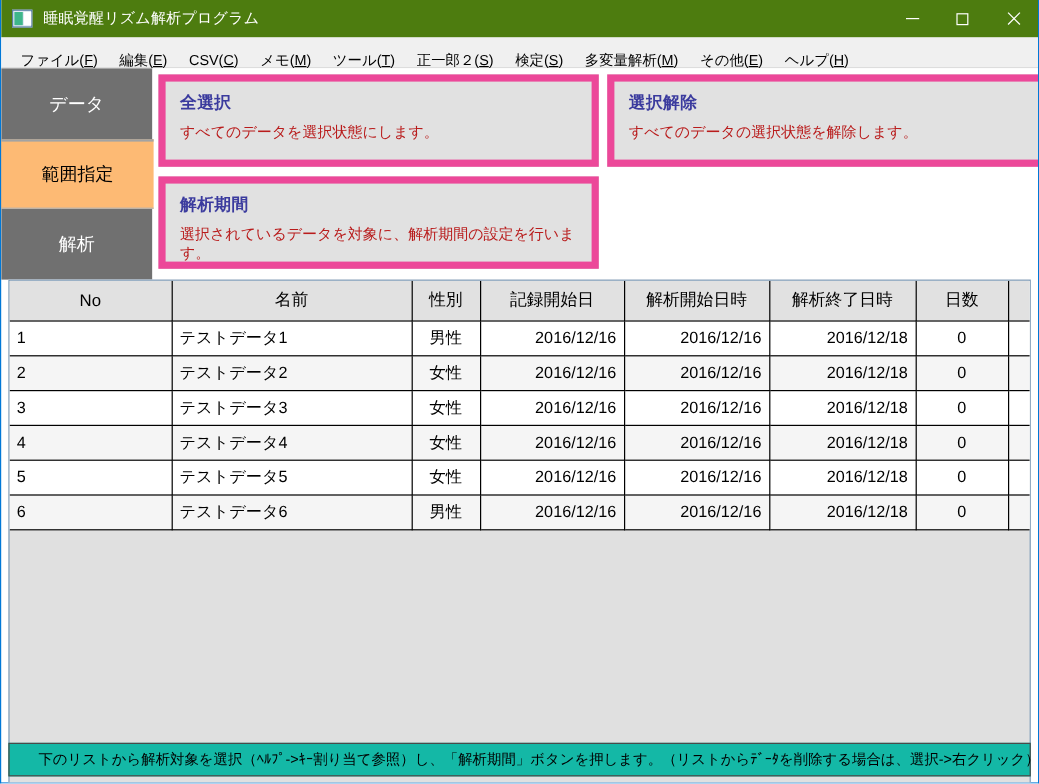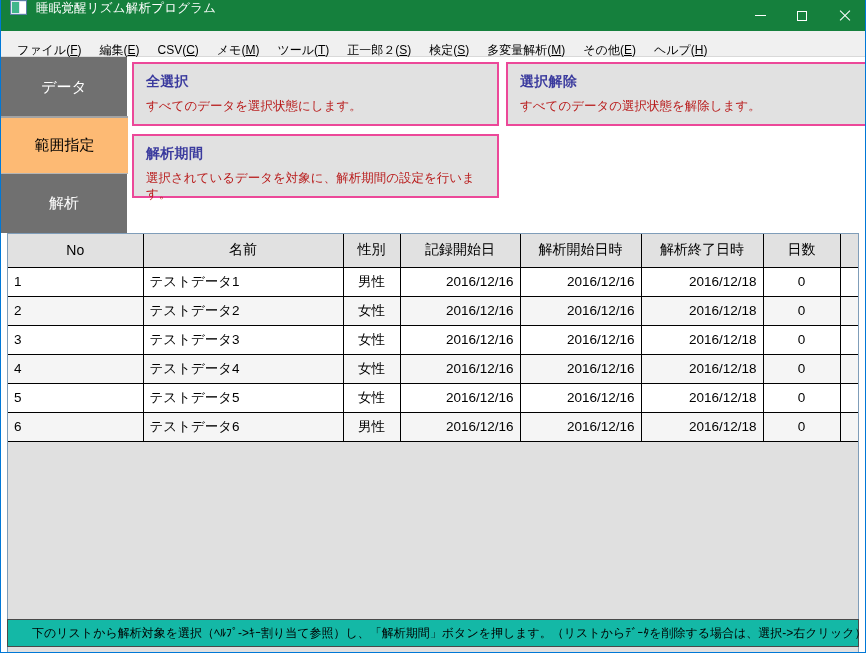--- a/index.html
+++ b/index.html
@@ -18,22 +18,23 @@
     height: 653px;
     background: #ffffff;
     border: 1px solid #0078d7;
     border-top: none;
     overflow: hidden;
   }
 
   
   .titlebar {
     height: 31px;
-    background: #15803d;
-    display: flex;
+    background: #4d7c0f;
+    display: flex;
+    align-items: center;
     position: relative;
   }
   .title-icon {
     width: 17px; height: 15px;
     margin-left: 9px;
     background: #dfe9f2;
     border: 1px solid #5b7fa6;
     position: relative;
     flex: 0 0 auto;
   }
@@ -135,23 +136,23 @@
   }
 
   .panes {
     flex: 1;
     background: #ffffff;
     padding: 5px 7px 0 5px;
   }
   .pane-row { display: flex; gap: 7px; margin-bottom: 8px; }
   .card {
     background: #e1e1e1;
-    border: 2px solid #ec4899;
+    border: 6px solid #ec4899;
     padding: 9px 12px 19px 12px;
-    height: 64px;
+    height: 77px;
   }
   .card.half { width: 367px; flex: 0 0 367px; }
   .card-title {
     color: #3b3b9e;
     font-weight: bold;
     font-size: 14px;
     margin-bottom: 7px;
     letter-spacing: .3px;
   }
   .card-desc {

